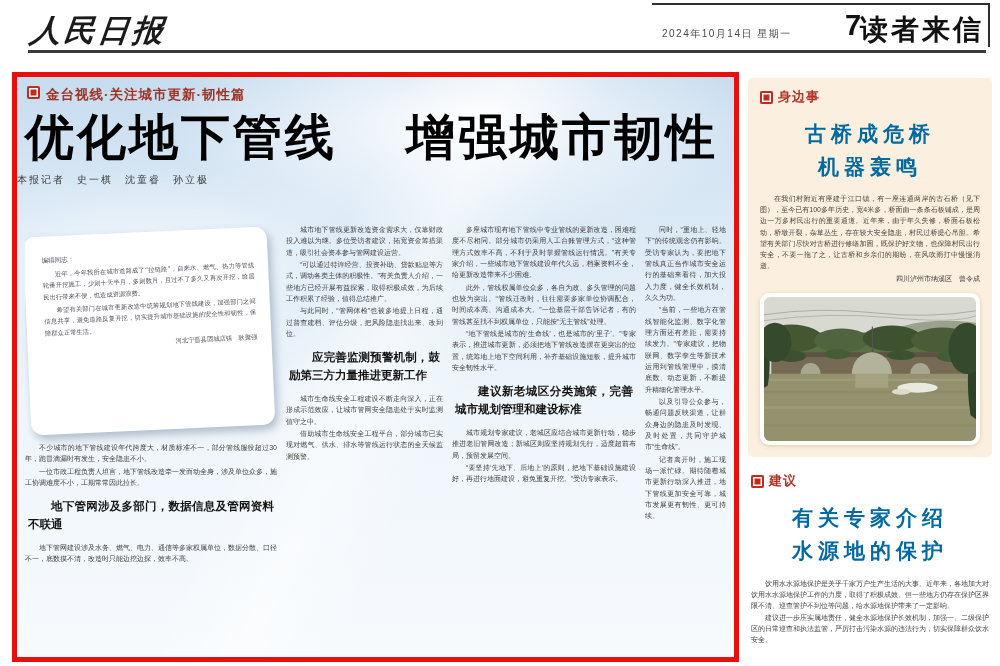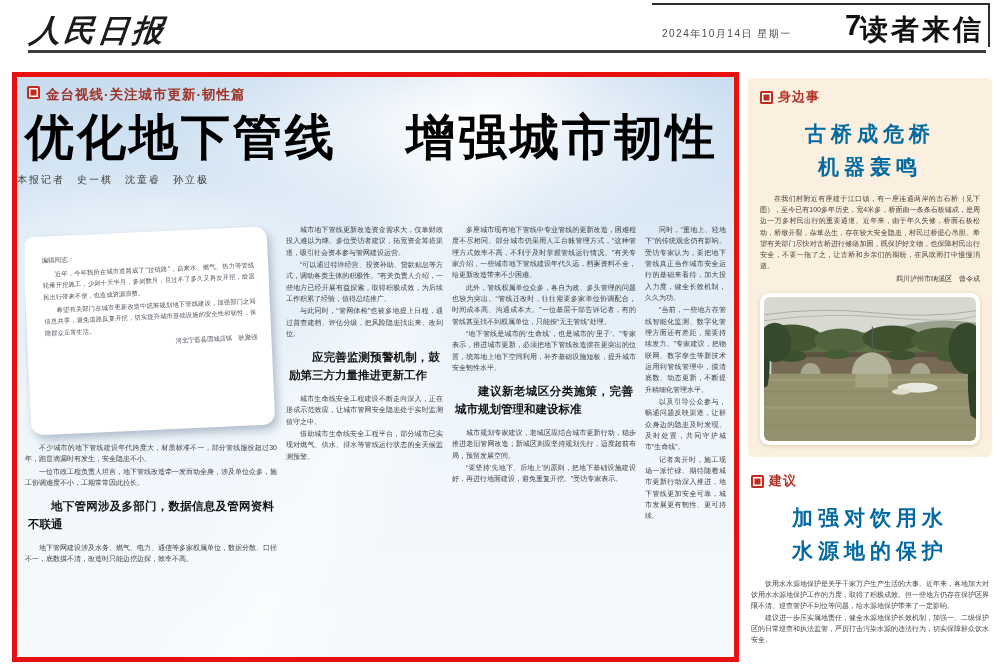--- a/index.html
+++ b/index.html
@@ -193,21 +193,21 @@
         </svg>
       </div>
     </div>
 
     <div class="jianyi">
       <div class="sec-tag">
         <span class="tag-icon"></span>
         <span>建议</span>
       </div>
       <div class="sec-title">
-        <span>加强对饮用水</span><br>
+        <span>有关专家介绍</span><br>
         <span>水源地的保护</span>
       </div>
       <div class="sec-body">
           <p>饮用水水源地保护是关乎千家万户生产生活的大事。近年来，各地加大对饮用水水源地保护工作的力度，取得了积极成效。但一些地方仍存在保护区界限不清、巡查管护不到位等问题，给水源地保护带来了一定影响。</p>
           <p>建议进一步压实属地责任，健全水源地保护长效机制，加强一、二级保护区的日常巡查和执法监管，严厉打击污染水源的违法行为，切实保障群众饮水安全。</p>
         </div>
     </div>
   </div>
 
 </div>

